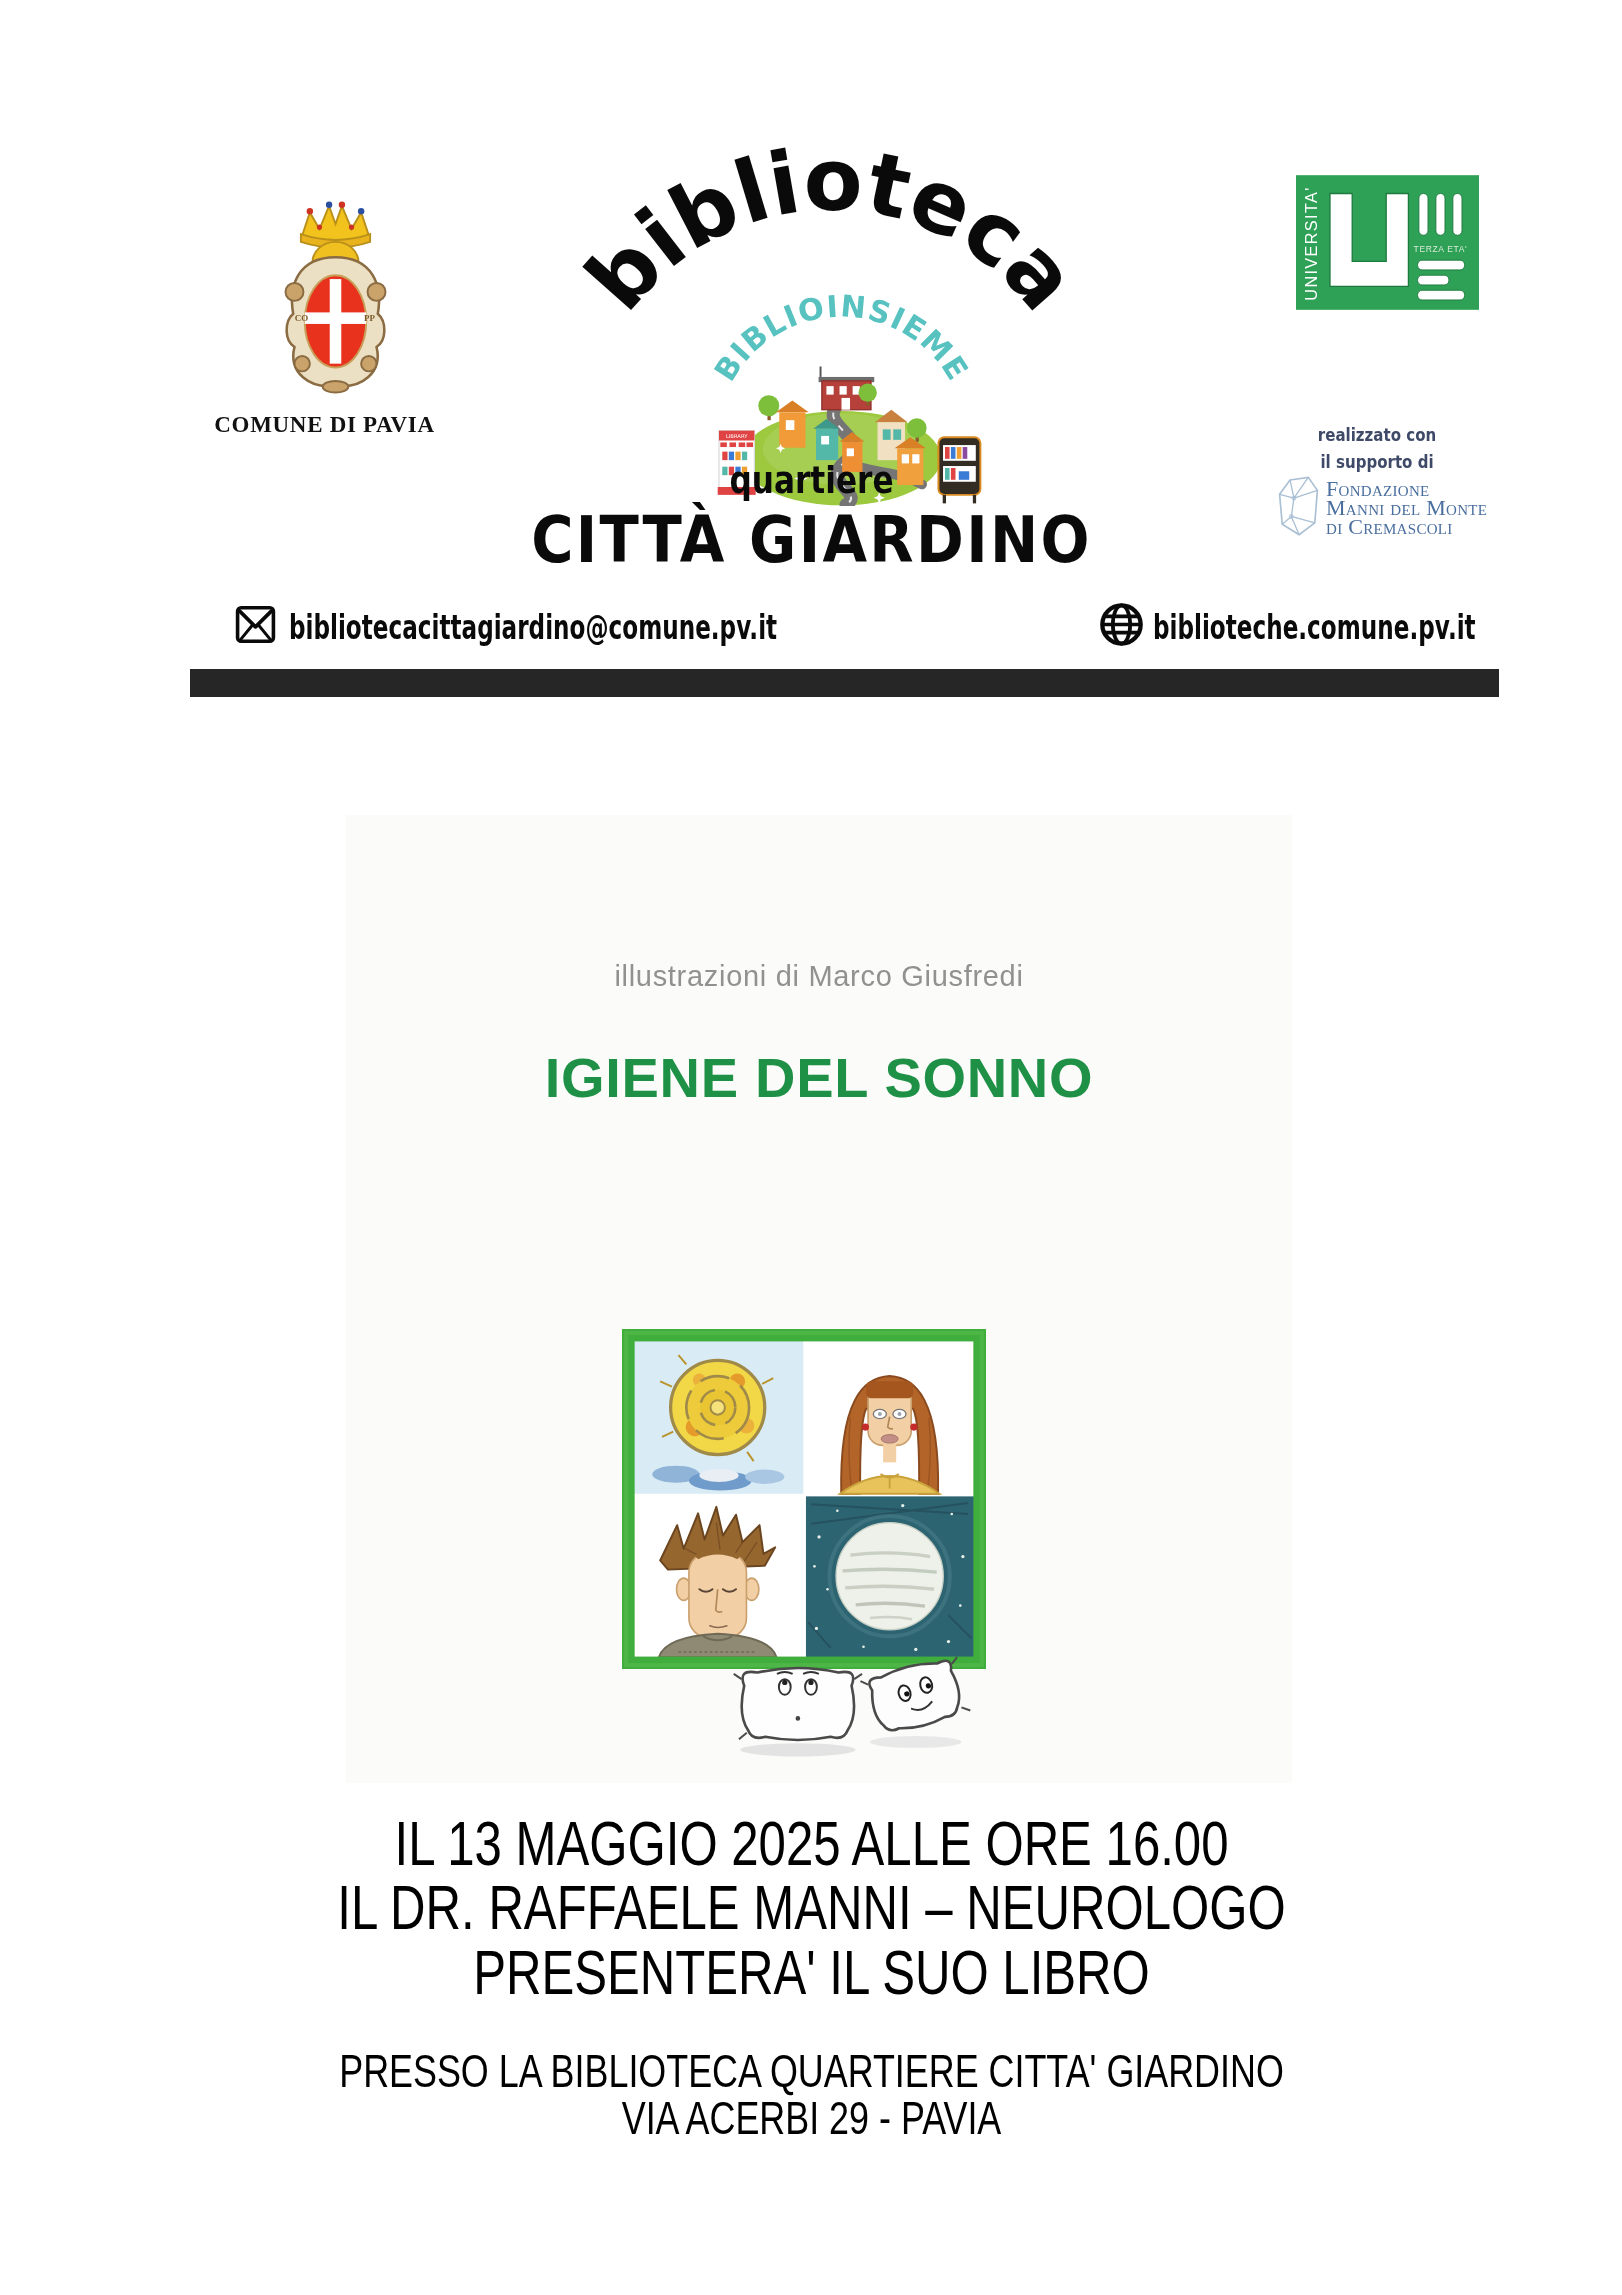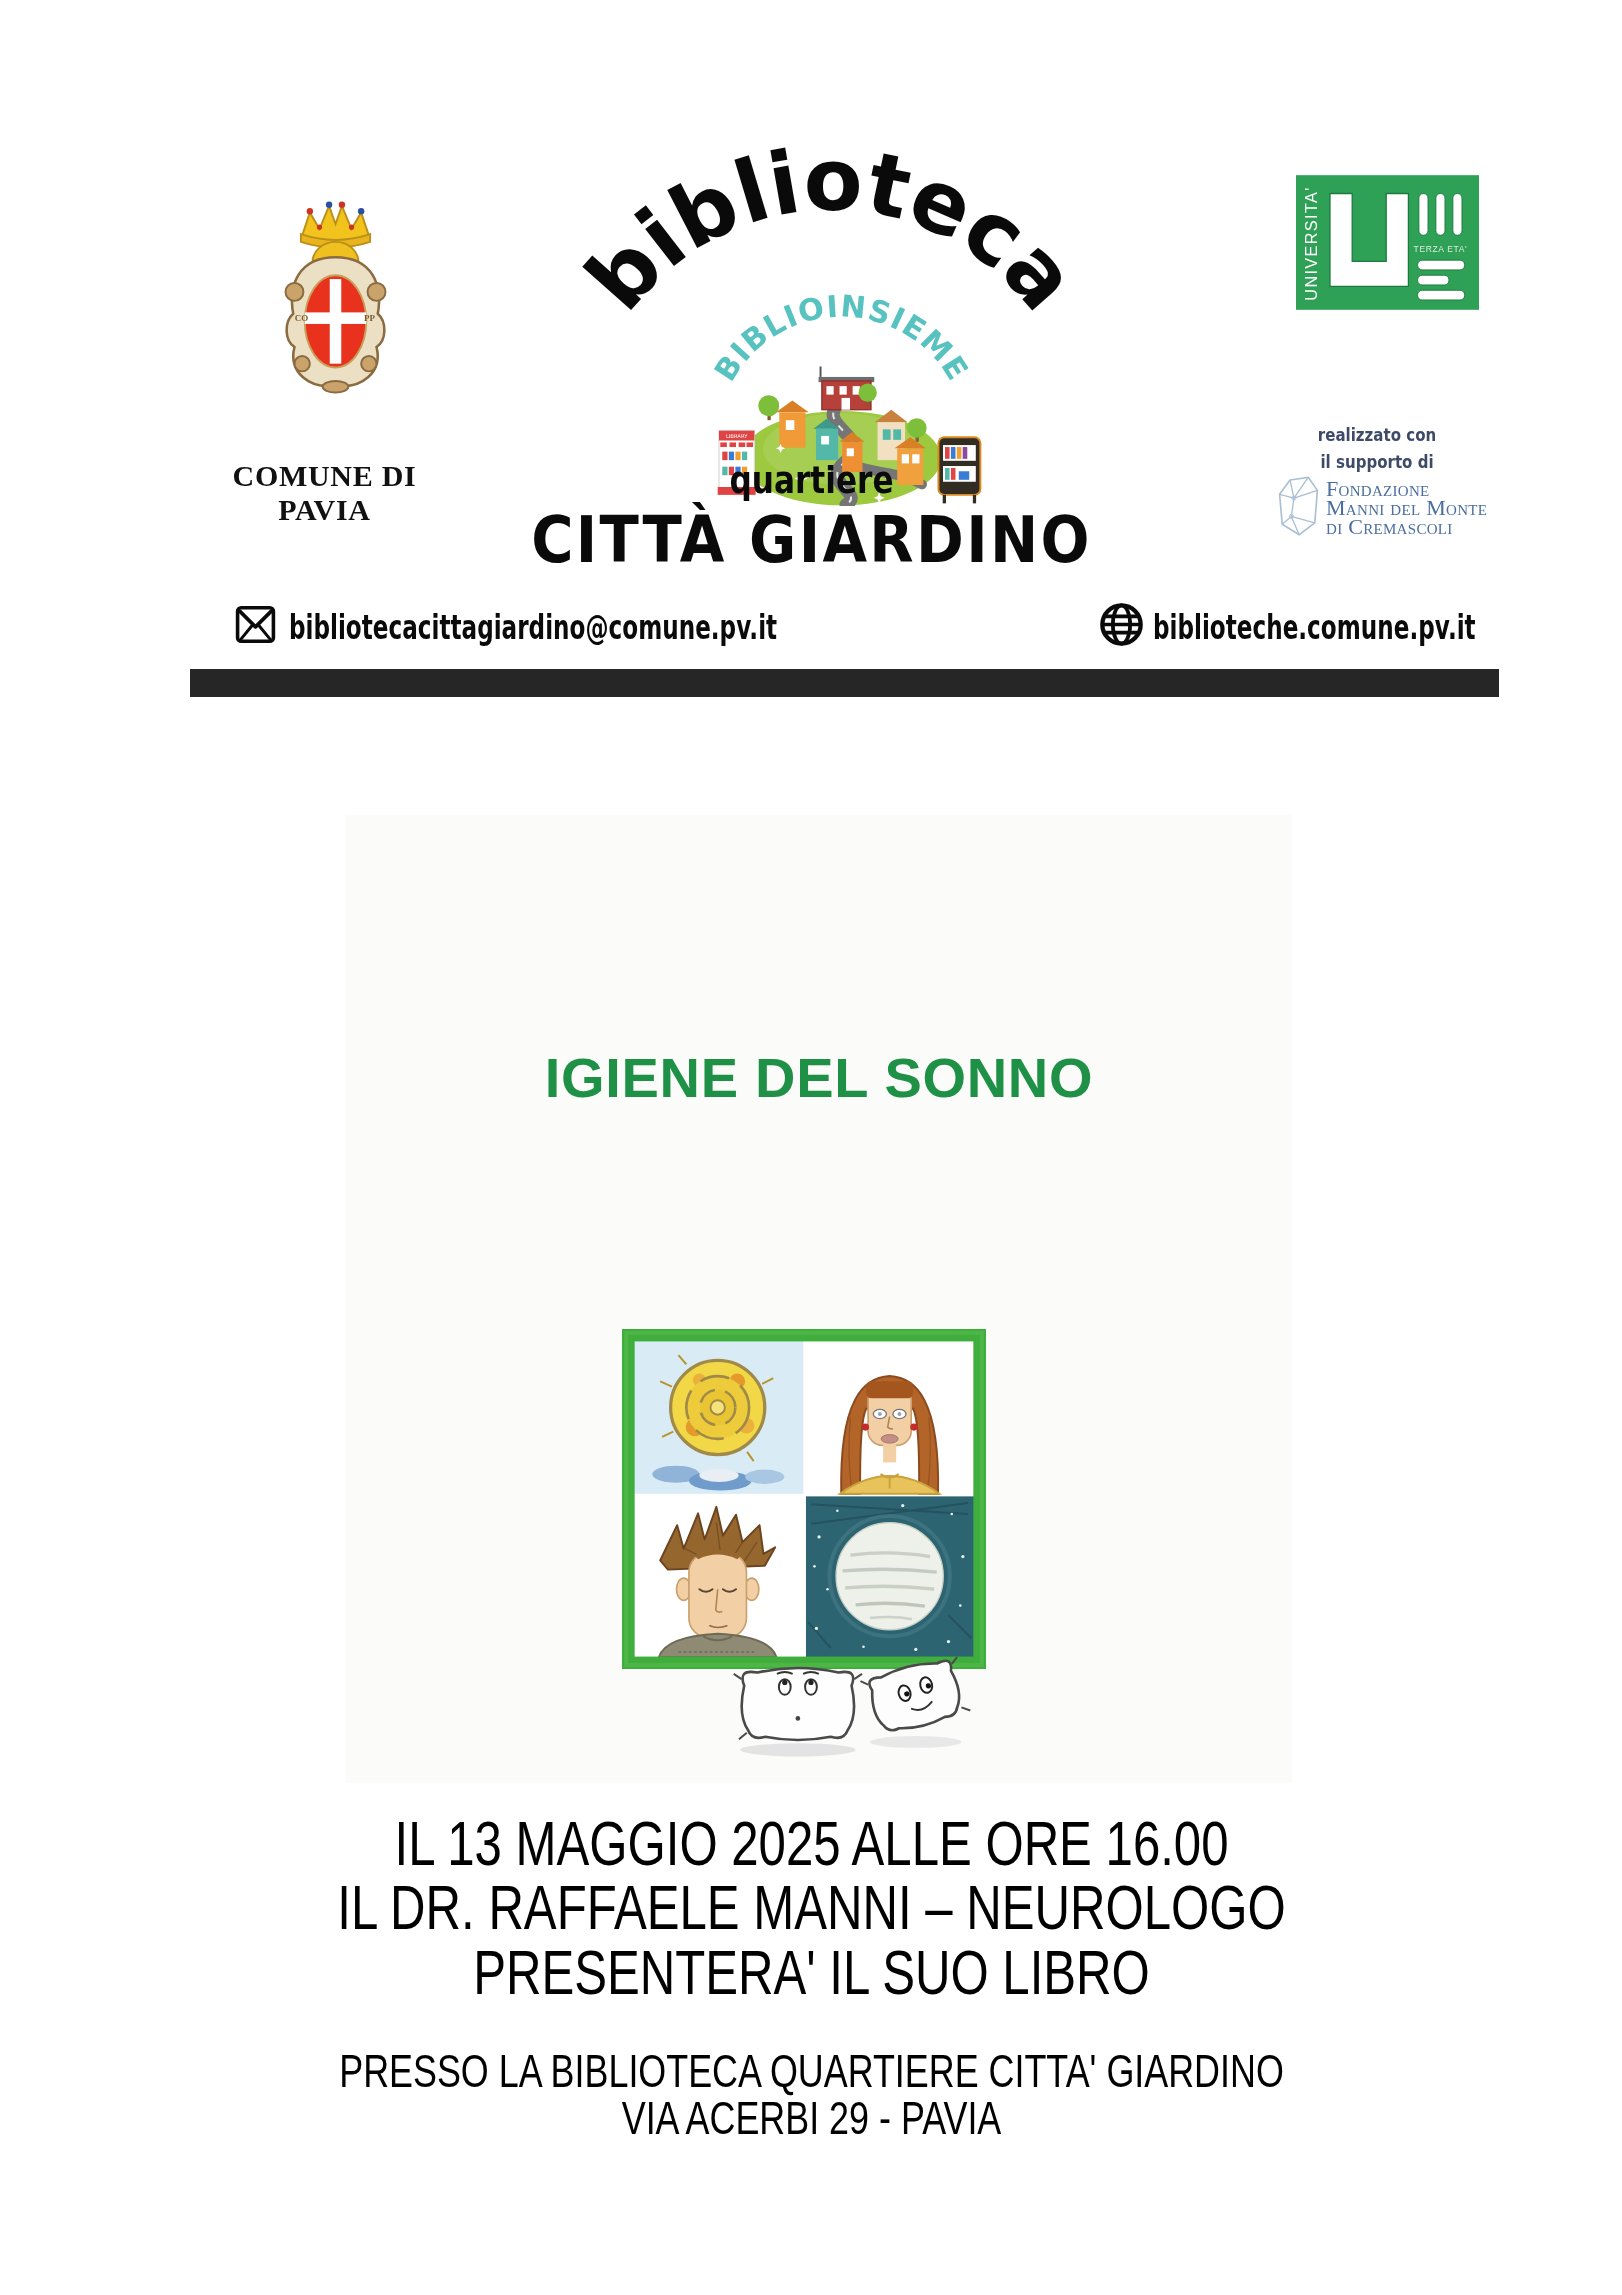--- a/index.html
+++ b/index.html
@@ -2,22 +2,22 @@
 <html style="font-size:10.5px"><head>
 <meta charset="utf-8">
 <style>
   html,body{margin:0;padding:0;background:#ffffff;}
   .page{position:relative;width:1623px;height:2295px;background:#ffffff;overflow:hidden;
         font-family:"Liberation Sans",sans-serif;}
   .abs{position:absolute;}
   
   .bubble{font-family:"DejaVu Sans",sans-serif;font-weight:700;color:#0a0a0a;}
   .center{width:100%;text-align:center;}
-  .comune-caption{font-family:"Liberation Serif",serif;font-weight:700;font-size:30px;
-                  color:#111;text-align:center;letter-spacing:0.7px;margin-top:47px;}
+  .comune-caption{font-family:"Liberation Serif",serif;font-weight:700;font-size:23px;
+                  color:#111;text-align:center;letter-spacing:0.7px;}
   .support-txt{font-family:"DejaVu Sans",sans-serif;font-weight:700;font-size:17.7px;
                color:#3e4a68;text-align:center;transform:scaleX(.85);transform-origin:50% 50%;}
   .fond-line{font-family:"Liberation Serif",serif;font-variant:small-caps;font-size:22px;
              line-height:19px;color:#4a6e9e;letter-spacing:0.3px;white-space:nowrap;}
   .contact-txt{font-family:"DejaVu Sans",sans-serif;font-weight:700;font-size:34px;color:#0a0a0a;
                white-space:nowrap;transform:scaleX(.68);transform-origin:0 50%;letter-spacing:0;}
   .black-bar{background:#262626;}
   .authors{font-size:38px;color:#8a8a8a;letter-spacing:1.3px;}
   .illustr{font-size:29px;color:#919191;letter-spacing:0.7px;}
   .title1{font-size:56px;font-weight:700;color:#1e9147;letter-spacing:0.7px;}
@@ -218,20 +218,21 @@
       <line x1="7" y1="38" x2="69" y2="38" stroke="#0a0a0a" stroke-width="6"></line>
       <line x1="10" y1="51" x2="66" y2="51" stroke="#0a0a0a" stroke-width="6"></line>
     </svg>
   </div>
   <div class="abs contact-txt" style="left:1153px;top:607px;">biblioteche.comune.pv.it</div>
 
   <div class="abs black-bar" style="left:190px;top:669px;width:1309px;height:27.5px;"></div>
 
   <div class="abs" style="left:346px;top:815px;width:946px;height:968px;background:#fbfbf9;">
 
+    <div class="abs illustr center" style="left:0;top:145px;">illustrazioni di Marco Giusfredi</div>
 
     <div class="abs title1 center" style="left:0;top:230px;">IGIENE DEL SONNO</div>
 
     <div class="abs" style="left:276px;top:514px;width:364px;height:340px;">
       <svg width="364" height="340" viewBox="0 0 556 520">
         <rect x="0" y="0" width="556" height="520" fill="#ffffff"></rect>
 
         <rect x="18" y="18" width="259" height="234" fill="#d9ecf6"></rect>
         <rect x="281" y="18" width="257" height="234" fill="#ffffff"></rect>
         <rect x="18" y="256" width="259" height="246" fill="#ffffff"></rect>

